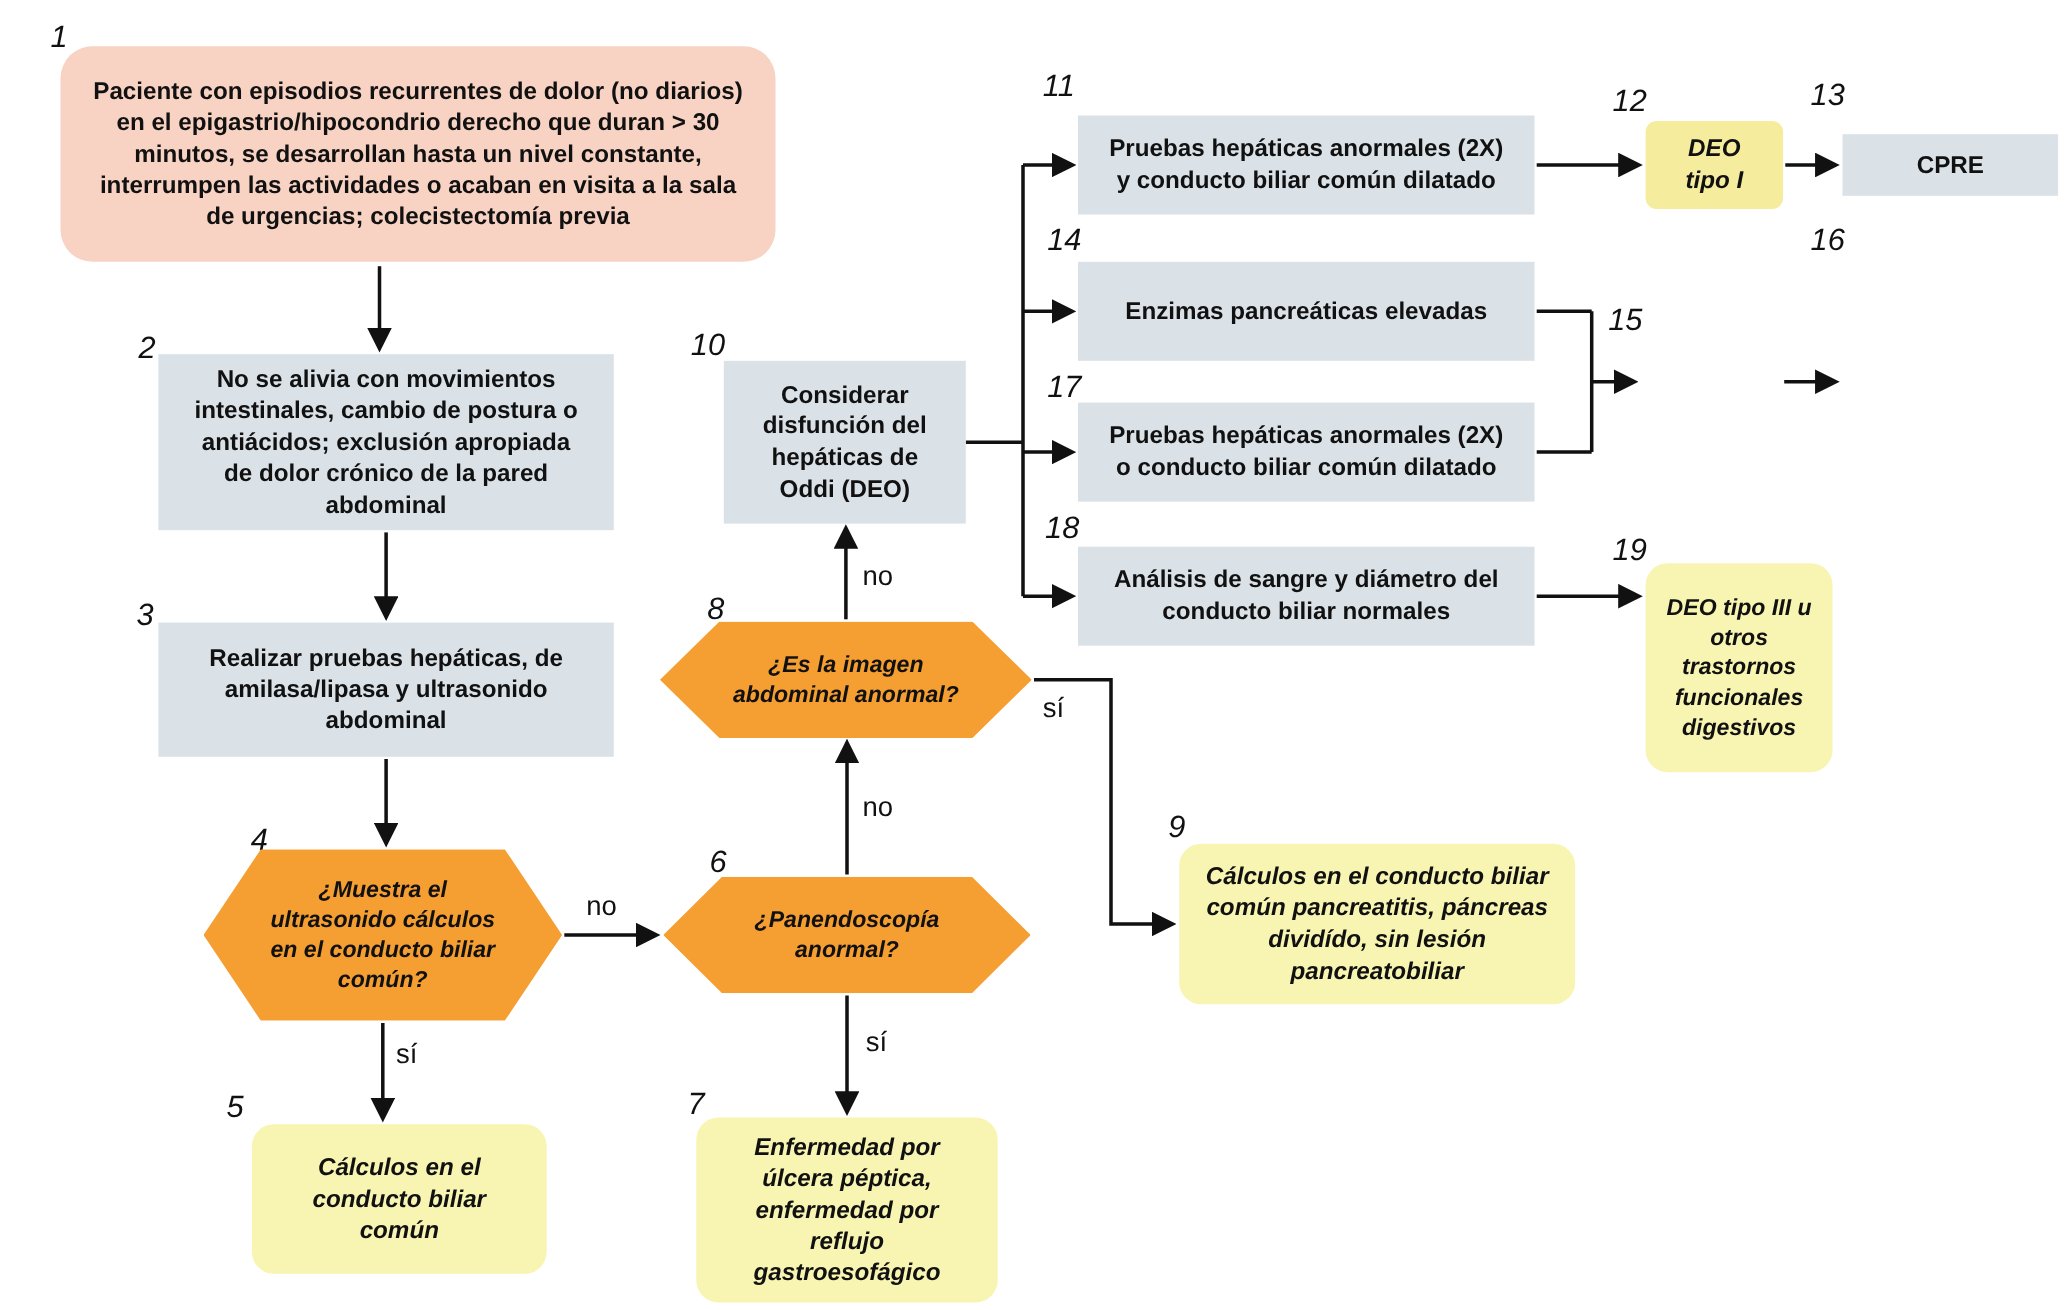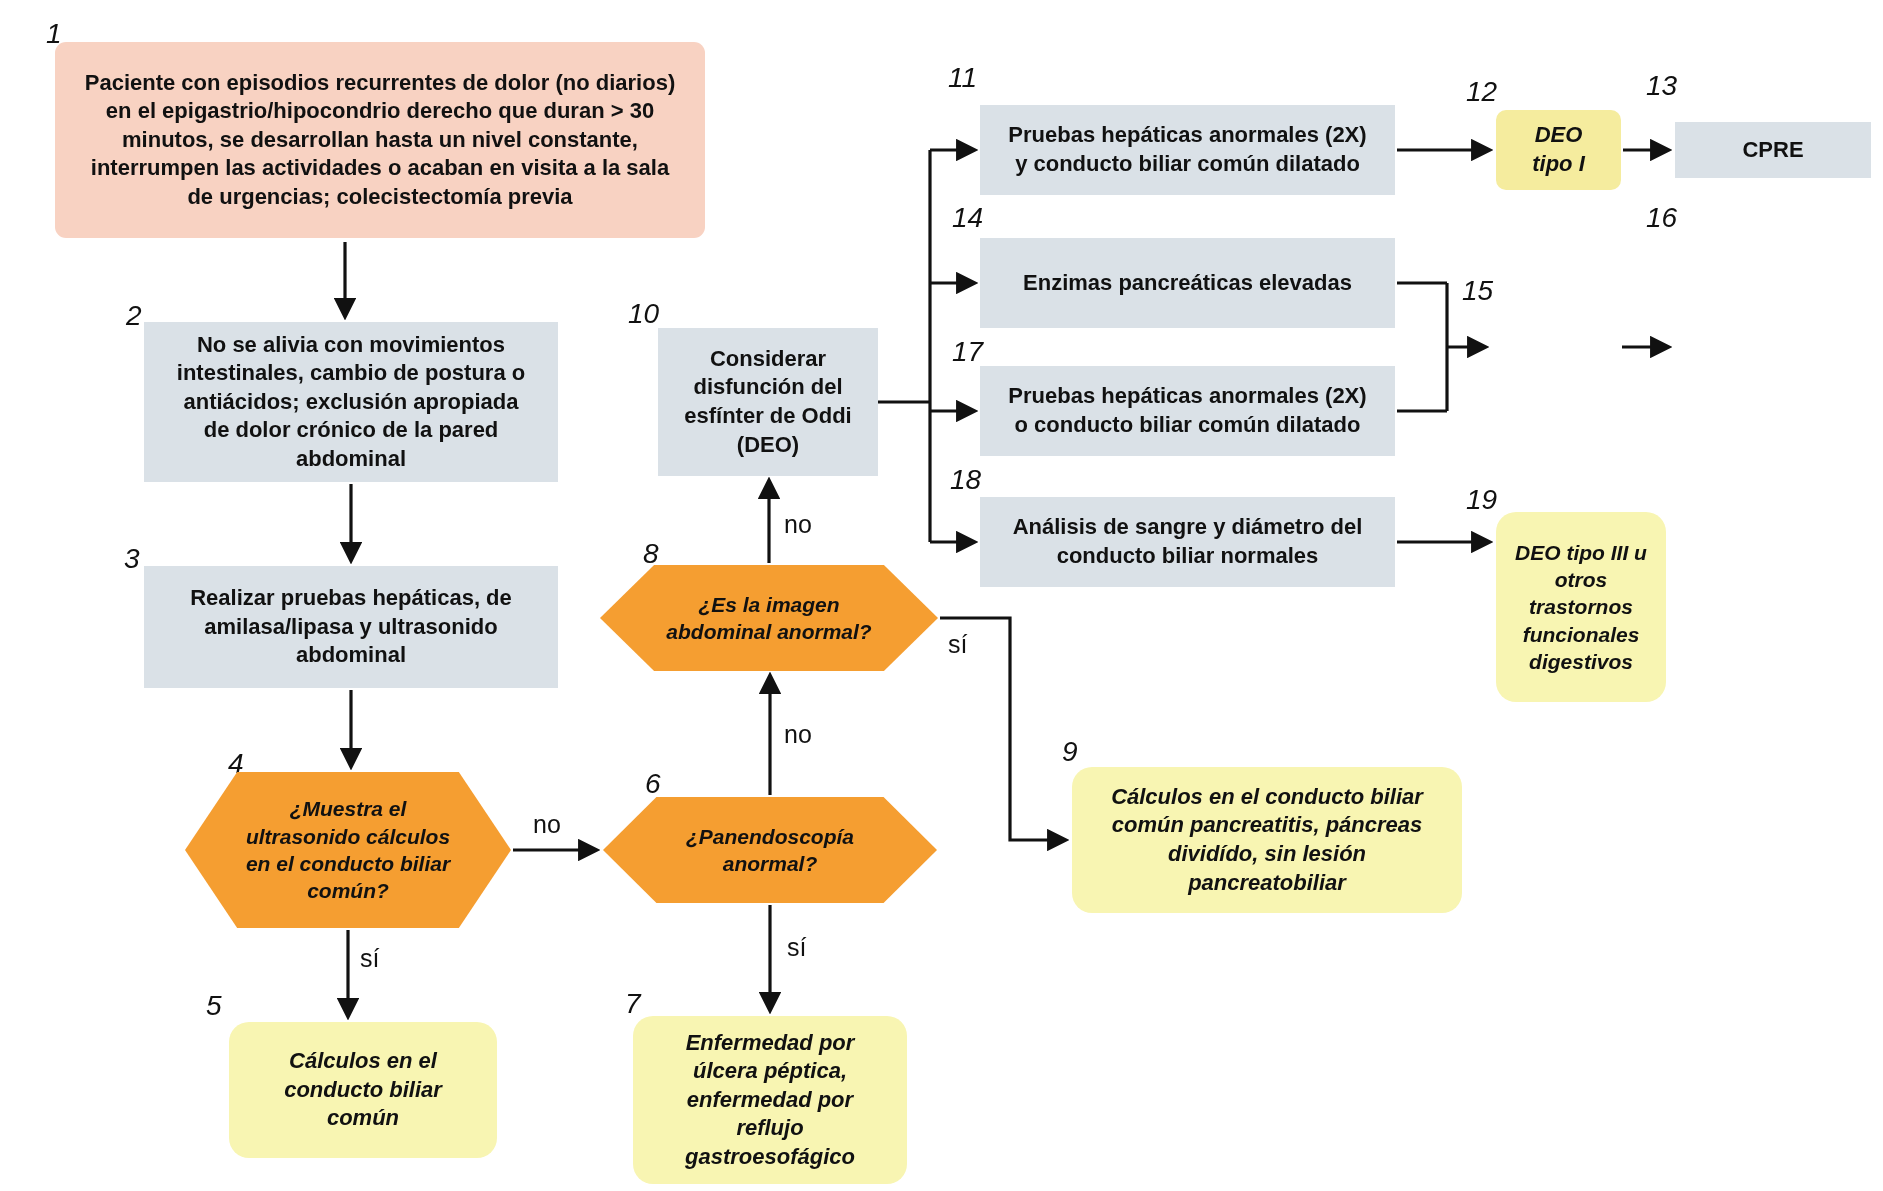--- a/index.html
+++ b/index.html
@@ -5,21 +5,21 @@
   * { margin:0; padding:0; box-sizing:border-box; }
   html,body { background:#ffffff; }
   body { font-family:"Liberation Sans", sans-serif; color:#111; }
   .canvas { position:relative; width:1883px; height:1191px; background:#ffffff; overflow:hidden; }
   .arrows { position:absolute; left:0; top:0; width:1883px; height:1191px; }
   .node {
     position:absolute; display:flex; align-items:center; justify-content:center;
     text-align:center; font-weight:700; font-size:22px; line-height:1.3; color:#111;
   }
   .process { background:var(--process,#dae1e7); }
-  .start   { background:var(--start,#f8d2c2); border-radius:11px;align-items:center; }
+  .start   { background:var(--start,#f8d2c2); border-radius:29px;align-items:center; }
   .outcome { background:var(--outcome,#f8f5b2); border-radius:20px; font-style:italic; }
   .deo     { background:var(--deo,#f5ec9e); border-radius:10px; font-style:italic; }
   .decision{ background:var(--decision,#f59e31); clip-path:polygon(16% 0,84% 0,100% 50%,84% 100%,16% 100%,0 50%); }
   .num { position:absolute; font-style:italic; font-size:28px; font-weight:400; color:#111; }
   .elabel { position:absolute; font-size:25px; font-weight:400; color:#111; }
   .pad-lg { padding:10px 24px; }
   .pad-hex { padding:6px 48px;font-style:italic; }
   .small-txt { font-size:21px; }
 </style>
 </head>
@@ -105,26 +105,26 @@
   </div>
 
   <div class="node outcome pad-lg" style="left:633px;top:1016px;width:274px;height:168px">
     <span>Enfermedad por úlcera péptica, enfermedad por reflujo gastroesofágico</span>
   </div>
 
   <div class="node decision pad-hex small-txt" style="left:600px;top:565px;width:338px;height:106px">
     <span>¿Es la imagen abdominal anormal?</span>
   </div>
 
-  <div class="node outcome pad-lg" style="left:1072px;top:767px;width:390px;height:146px">
+  <div class="node outcome pad-lg" style="left:1072px;top:767px;width:360px;height:146px">
     <span>Cálculos en el conducto biliar común pancreatitis, páncreas dividído, sin lesión pancreatobiliar</span>
   </div>
 
   <div class="node process pad-lg" style="left:658px;top:328px;width:220px;height:148px">
-    <span>Considerar disfunción del esfínter de Oddi (DEO)</span>
+    <span>Considerar disfunción del hepáticas de Oddi (DEO)</span>
   </div>
 
   <div class="node process pad-lg" style="left:980px;top:105px;width:415px;height:90px">
     <span>Pruebas hepáticas anormales (2X) y conducto biliar común dilatado</span>
   </div>
 
   <div class="node deo" style="left:1496px;top:110px;width:125px;height:80px;padding:0 20px">
     <span>DEO tipo I</span>
   </div>
 

